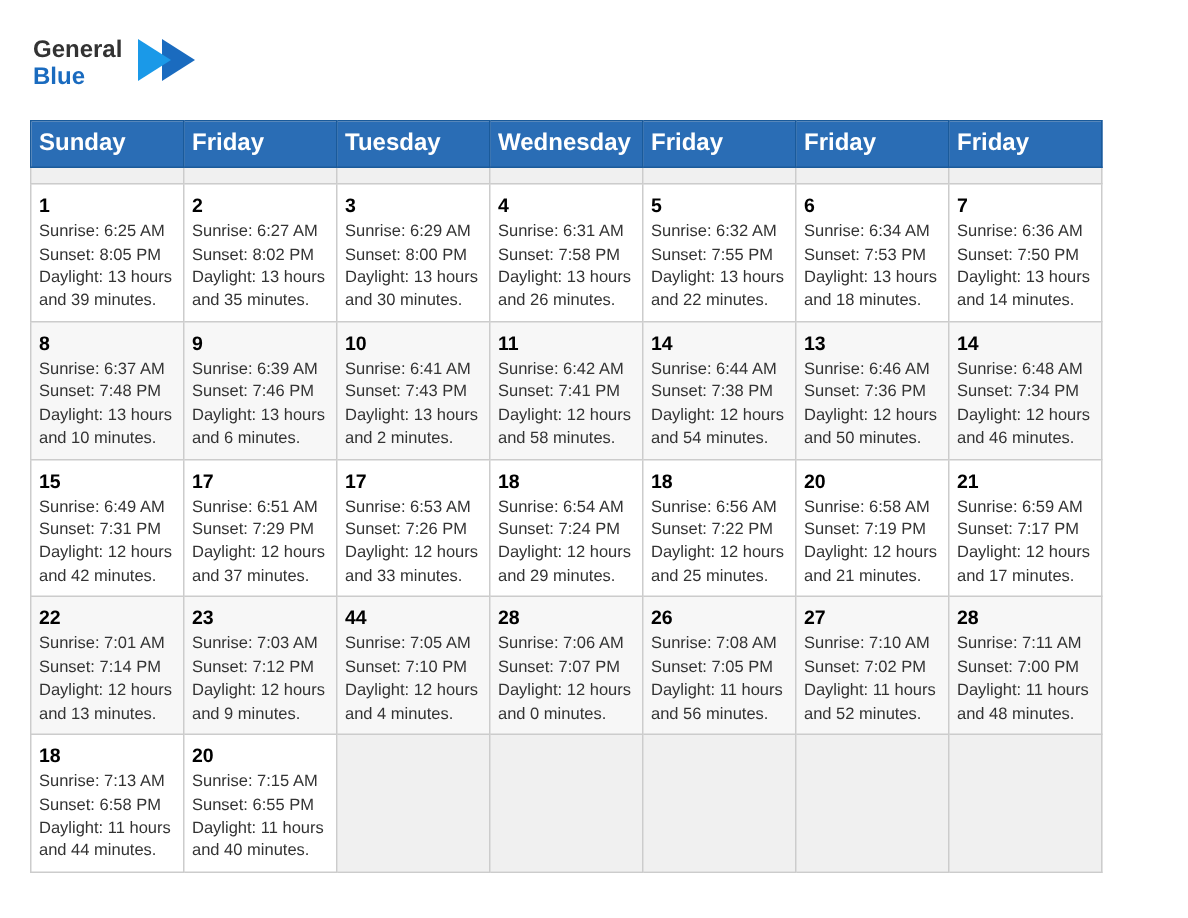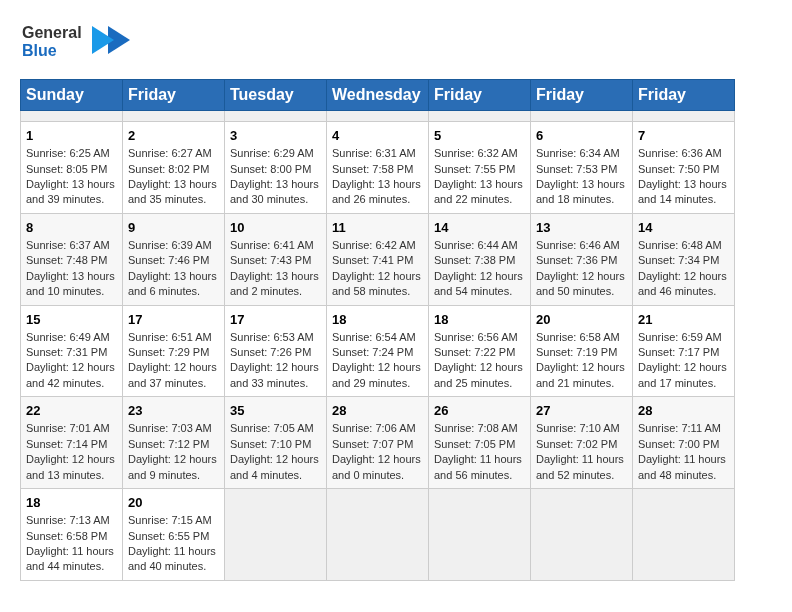--- a/index.html
+++ b/index.html
@@ -142,21 +142,21 @@
           <td><span class="day-num">17</span><span class="day-info">Sunrise: 6:51 AM<br>Sunset: 7:29 PM<br>Daylight: 12 hours and 37 minutes.</span></td>
           <td><span class="day-num">17</span><span class="day-info">Sunrise: 6:53 AM<br>Sunset: 7:26 PM<br>Daylight: 12 hours and 33 minutes.</span></td>
           <td><span class="day-num">18</span><span class="day-info">Sunrise: 6:54 AM<br>Sunset: 7:24 PM<br>Daylight: 12 hours and 29 minutes.</span></td>
           <td><span class="day-num">18</span><span class="day-info">Sunrise: 6:56 AM<br>Sunset: 7:22 PM<br>Daylight: 12 hours and 25 minutes.</span></td>
           <td><span class="day-num">20</span><span class="day-info">Sunrise: 6:58 AM<br>Sunset: 7:19 PM<br>Daylight: 12 hours and 21 minutes.</span></td>
           <td><span class="day-num">21</span><span class="day-info">Sunrise: 6:59 AM<br>Sunset: 7:17 PM<br>Daylight: 12 hours and 17 minutes.</span></td>
         </tr>
         <tr>
           <td><span class="day-num">22</span><span class="day-info">Sunrise: 7:01 AM<br>Sunset: 7:14 PM<br>Daylight: 12 hours and 13 minutes.</span></td>
           <td><span class="day-num">23</span><span class="day-info">Sunrise: 7:03 AM<br>Sunset: 7:12 PM<br>Daylight: 12 hours and 9 minutes.</span></td>
-          <td><span class="day-num">35</span><span class="day-info">Sunrise: 7:05 AM<br>Sunset: 7:10 PM<br>Daylight: 12 hours and 4 minutes.</span></td>
+          <td><span class="day-num">44</span><span class="day-info">Sunrise: 7:05 AM<br>Sunset: 7:10 PM<br>Daylight: 12 hours and 4 minutes.</span></td>
           <td><span class="day-num">28</span><span class="day-info">Sunrise: 7:06 AM<br>Sunset: 7:07 PM<br>Daylight: 12 hours and 0 minutes.</span></td>
           <td><span class="day-num">26</span><span class="day-info">Sunrise: 7:08 AM<br>Sunset: 7:05 PM<br>Daylight: 11 hours and 56 minutes.</span></td>
           <td><span class="day-num">27</span><span class="day-info">Sunrise: 7:10 AM<br>Sunset: 7:02 PM<br>Daylight: 11 hours and 52 minutes.</span></td>
           <td><span class="day-num">28</span><span class="day-info">Sunrise: 7:11 AM<br>Sunset: 7:00 PM<br>Daylight: 11 hours and 48 minutes.</span></td>
         </tr>
         <tr>
           <td><span class="day-num">18</span><span class="day-info">Sunrise: 7:13 AM<br>Sunset: 6:58 PM<br>Daylight: 11 hours and 44 minutes.</span></td>
           <td><span class="day-num">20</span><span class="day-info">Sunrise: 7:15 AM<br>Sunset: 6:55 PM<br>Daylight: 11 hours and 40 minutes.</span></td>
           <td class="empty-cell"></td>
           <td class="empty-cell"></td>

